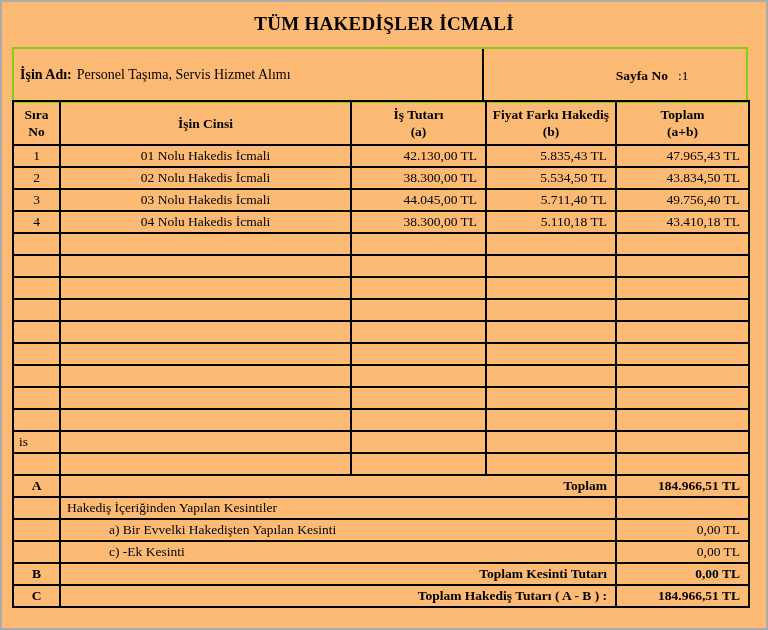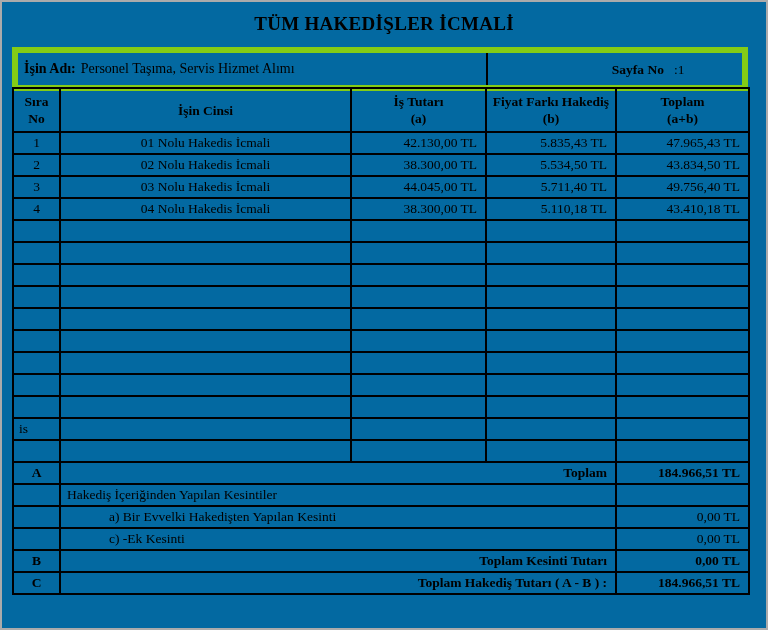--- a/index.html
+++ b/index.html
@@ -1,41 +1,41 @@
 <!DOCTYPE html>
 <html><head>
 <meta charset="utf-8">
 <style>
   * { margin: 0; padding: 0; box-sizing: border-box; }
   html, body { background: #f2f2f2; }
   .page {
     position: relative;
     width: 768px;
     height: 630px;
-    background: #0369a1;
+    background: #fdba74;
     border: 2px solid #ababab;
     font-family: "Liberation Serif", "DejaVu Serif", serif;
     color: #000;
     overflow: hidden;
   }
   .title {
     margin-top: 11px;
     text-align: center;
     font-size: 19px;
     font-weight: bold;
     letter-spacing: 0.3px;
   }
   
   .info-box {
     position: absolute;
     left: 10px;
     top: 45px;
     width: 736px;
-    height: 44px;
-    border: 6px solid #84cc16;
+    height: 56px;
+    border: 2px solid #84cc16;
     display: flex;
   }
   .info-left {
     width: 470px;
     border-right: 2px solid #000;
     display: flex;
     align-items: center;
     padding-left: 6px;
     font-size: 14px;
   }
@@ -53,21 +53,21 @@
     justify-content: flex-end;
     align-items: baseline;
     line-height: 17px;
   }
   .info-line .il-label { font-weight: bold; text-align: center; }
   .info-line .il-value { width: 34px; margin-left: 10px; text-align: left; }
   
   table.main {
     position: absolute;
     left: 10px;
-    top: 85px;
+    top: 98px;
     width: 736px;
     border-collapse: collapse;
     table-layout: fixed;
     border-radius: 18px;
   }
   table.main th, table.main td {
     border: 2px solid #000;
     font-size: 13.5px;
     line-height: 18px;
     height: 22px;

